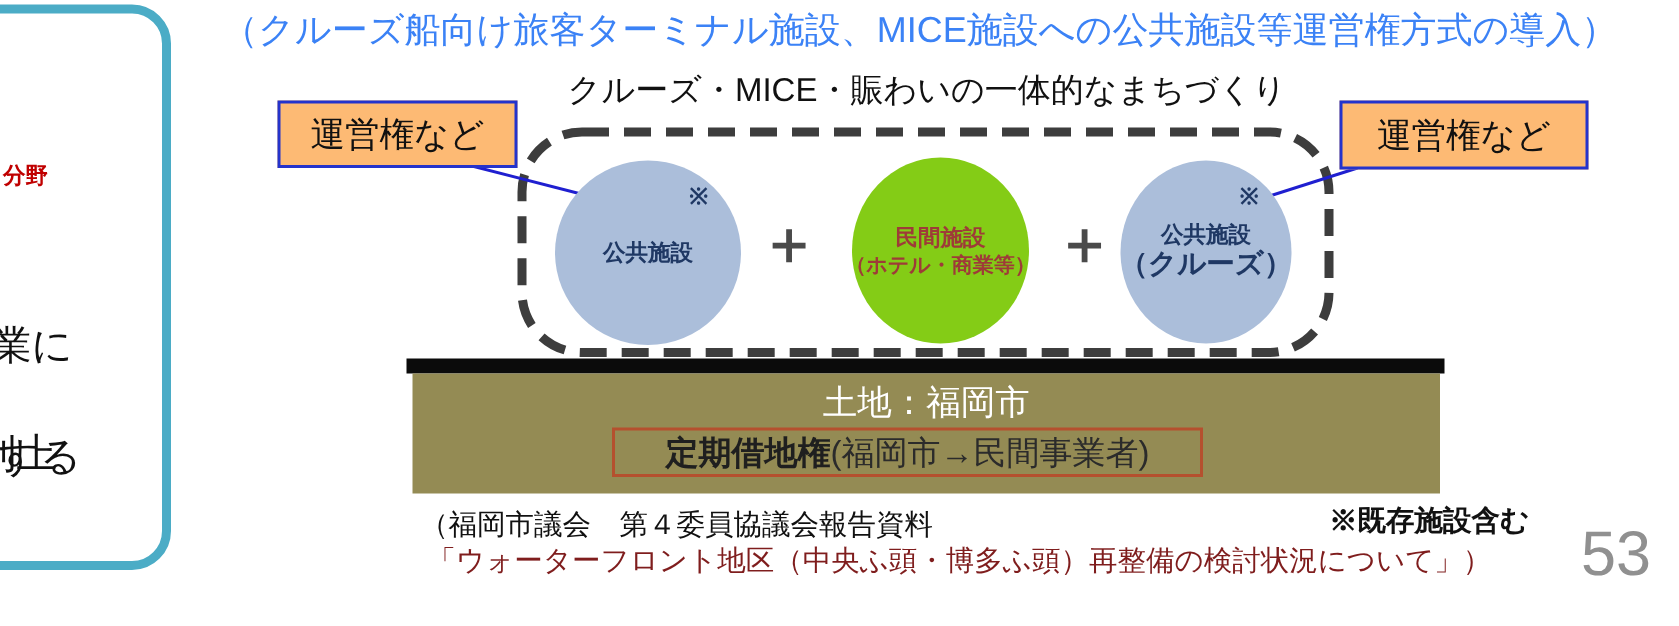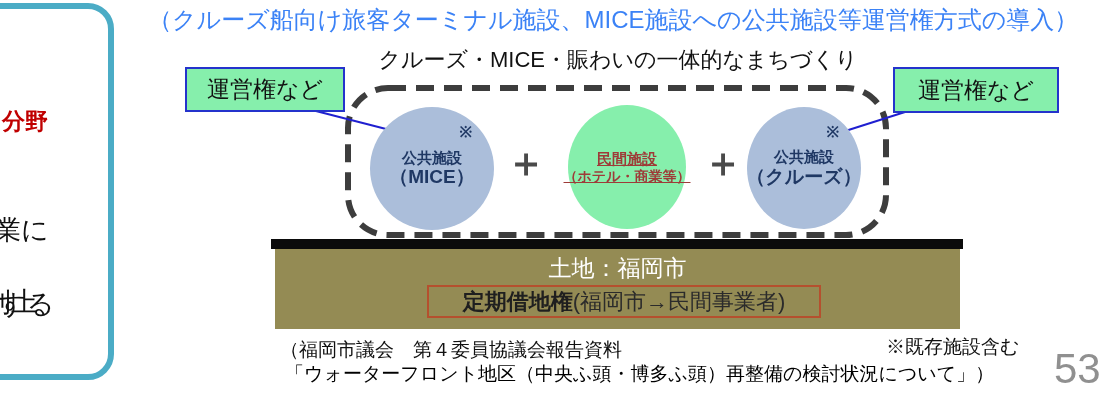--- a/index.html
+++ b/index.html
@@ -6,66 +6,66 @@
   .page{
     position:relative;width:1119px;height:417px;background:#ffffff;overflow:hidden;
     font-family:"Liberation Sans",sans-serif;color:#1a1a1a;
   }
   
   .left-panel{
     position:absolute;left:-60px;top:3px;width:162px;height:365px;
     border:6px solid #4BACC6;border-radius:26px;background:#ffffff;
   }
   .frag{position:absolute;white-space:nowrap;color:#111111;font-size:27px;line-height:1;}
-  .frag-0{left:2px;top:110px;font-size:23px;font-weight:700;color:#C00000;}
+  .frag-0{left:2px;top:110px;font-size:15px;font-weight:700;color:#C00000;}
   .frag-1{left:-6px;top:217px;}
   .frag-2{left:-1px;top:253px;margin-top:38px;}
   .frag-3{left:-16px;top:289px;}
   
   .title{position:absolute;left:148px;top:4px;font-size:24px;white-space:nowrap;color:#3b82f6;}
   .diagram-heading{position:absolute;left:348px;top:45px;width:540px;text-align:center;
     font-size:22px;white-space:nowrap;color:#111111;}
   
-  .callout{position:absolute;background:#86efac;border:2px solid #2433CC;
+  .callout{position:absolute;background:#fdba74;border:2px solid #2433CC;
     display:flex;align-items:center;justify-content:center;
     font-size:23px;color:#111111;white-space:nowrap;z-index:3;}
   .callout-left{left:185px;top:67px;width:156px;height:41px;}
   .callout-right{left:893px;top:67px;width:162px;height:42px;}
   
   .overlay{position:absolute;left:0;top:0;width:1119px;height:417px;z-index:1;pointer-events:none;}
   
   .circle{
     position:absolute;border-radius:50%;display:flex;flex-direction:column;
     align-items:center;justify-content:center;text-align:center;z-index:2;line-height:1.15;
   }
   .circle .l1{font-size:15px;font-weight:700;white-space:nowrap;}
   .circle .l2{font-size:19px;font-weight:700;white-space:nowrap;}
   .circle-public{background:#ABBEDA;color:#1F3864;}
-  .circle-private{background:#86efac;color:#9E3B38;text-decoration:underline;}
+  .circle-private{background:#84cc16;color:#9E3B38;}
   .circle-1{left:370px;top:107px;width:124px;height:123px;}
   .circle-2{left:568px;top:105px;width:118px;height:124px;}
   .circle-2 .l2{font-size:14px;}
   .circle-3{left:747px;top:107px;width:114px;height:122px;}
   .circle-note{position:absolute;top:16px;right:22px;font-size:15px;font-weight:700;}
   .plus{position:absolute;z-index:2;font-size:40px;font-weight:700;color:#4a4a4a;line-height:1;}
   .plus-1{left:506px;top:142px;}
   .plus-2{left:703px;top:142px;}
   
   .ground-bar{position:absolute;left:271px;top:239px;width:692px;height:10px;background:#0b0b0b;z-index:2;}
   .land-strip{position:absolute;left:275px;top:249px;width:685px;height:80px;background:#948B54;z-index:2;}
   .land-label{position:absolute;left:0;top:4px;width:100%;text-align:center;
     font-size:23px;color:#ffffff;white-space:nowrap;}
   .lease-box{position:absolute;left:133px;top:36px;width:390px;height:29px;
     border:2px solid #B5502E;display:flex;align-items:center;justify-content:center;
-    font-size:22px;color:#2b2b2b;white-space:nowrap;margin-left:19px;}
+    font-size:22px;color:#2b2b2b;white-space:nowrap;}
   .lease-bold{font-weight:700;color:#1f1f1f;}
   
-  .footnote{position:absolute;left:886px;top:334px;font-size:19px;color:#111111;white-space:nowrap;}
+  .footnote{position:absolute;left:886px;top:334px;font-size:19px;color:#111111;white-space:nowrap;font-weight:bold;}
   .caption-1{position:absolute;left:280px;top:337px;font-size:19px;color:#111111;white-space:nowrap;}
-  .caption-2{position:absolute;left:285px;top:361px;font-size:19px;color:#000000;white-space:nowrap;}
+  .caption-2{position:absolute;left:285px;top:361px;font-size:19px;color:#7f1d1d;white-space:nowrap;}
   .page-num{position:absolute;left:1054px;top:348px;font-size:42px;color:#909090;line-height:1;}
 </style>
 </head>
 <body>
 
 <div class="page">
 
   <div class="left-panel"></div>
   <div class="frag frag-0">分野</div>
   <div class="frag frag-1">業に</div>
@@ -81,21 +81,20 @@
 
   <svg class="overlay" viewBox="0 0 1119 417">
     <rect x="348" y="88" width="538" height="147" rx="40" ry="40" fill="none" stroke="#3D3D3D" stroke-width="6" stroke-dasharray="18 10"></rect>
     <line x1="312" y1="110" x2="390" y2="130" stroke="#1F1FD0" stroke-width="2"></line>
     <line x1="905" y1="112" x2="839" y2="133" stroke="#1F1FD0" stroke-width="2"></line>
   </svg>
 
   <div class="circle circle-public circle-1">
     <span class="circle-note">※</span>
     <div class="l1">公共施設</div>
-    <div class="l2">（MICE）</div>
   </div>
 
   <div class="plus plus-1">＋</div>
 
   <div class="circle circle-private circle-2">
     <div class="l1">民間施設</div>
     <div class="l2">（ホテル・商業等）</div>
   </div>
 
   <div class="plus plus-2">＋</div>

